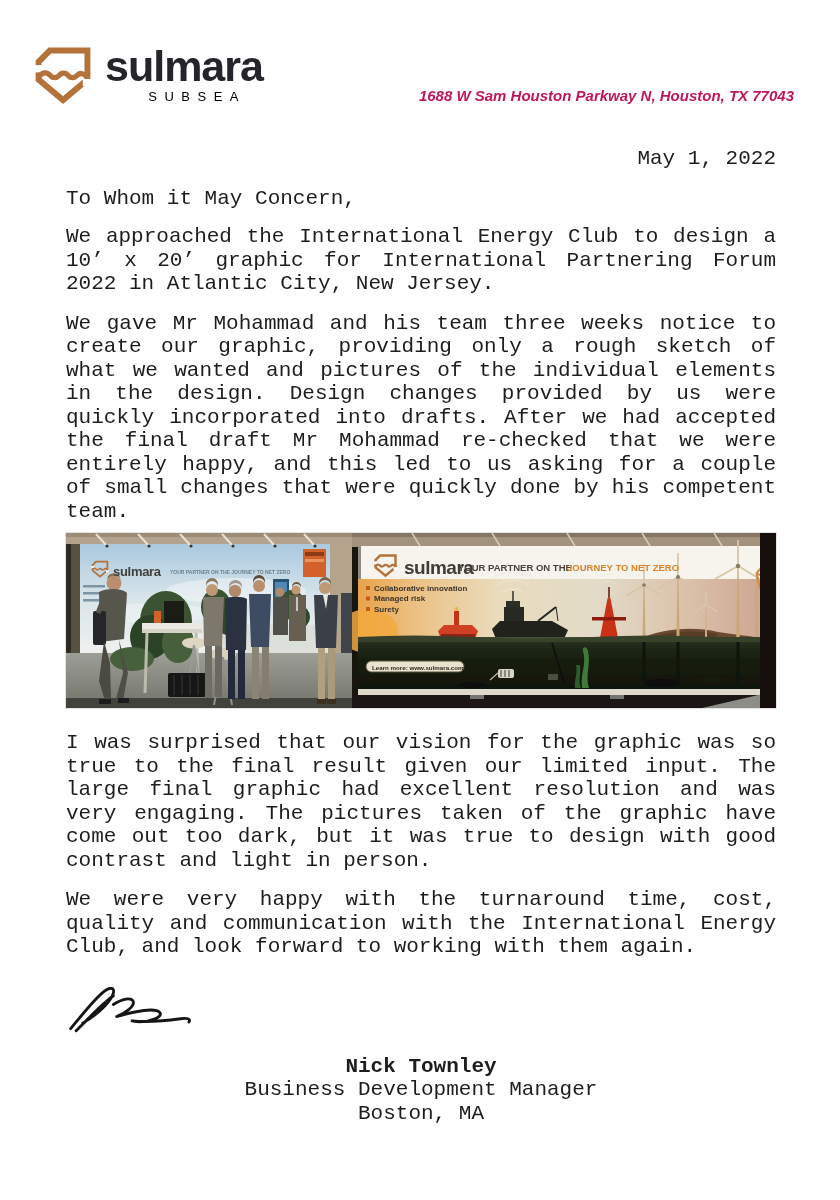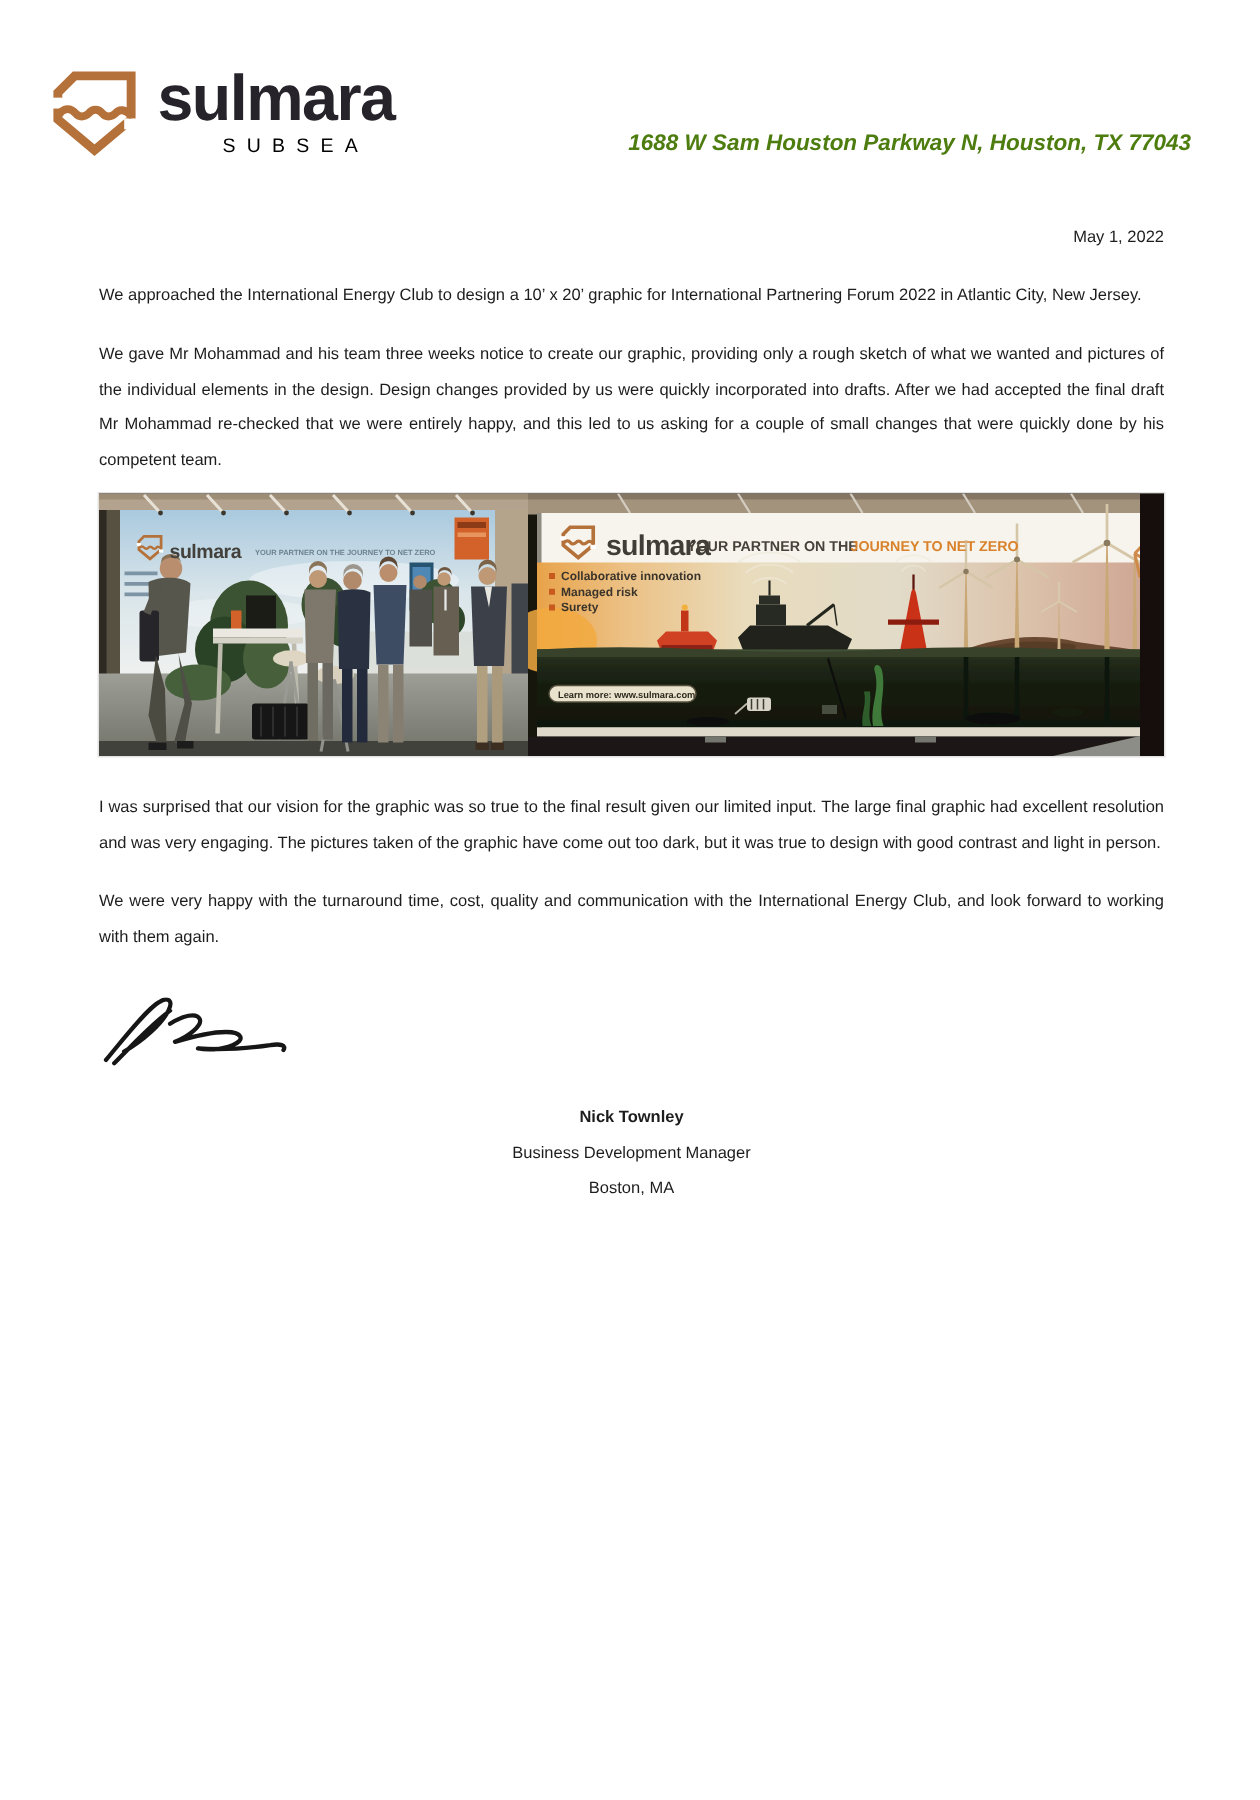--- a/index.html
+++ b/index.html
@@ -6,24 +6,24 @@
   .page {
     position:relative; width:816px; height:1200px; background:#ffffff;
     font-family:"Liberation Sans", sans-serif; color:#1d1d1d; overflow:hidden;
   }
   
   .logo-row { position:absolute; left:30px; top:42px; display:flex; align-items:flex-start; }
   .logo-shield { width:66px; height:66px; }
   .brand-col { margin-left:9px; margin-top:6px; width:142px; }
   .brand-word { font-size:43px; font-weight:bold; letter-spacing:-1px; color:#27232a; line-height:0.86; }
   .brand-sub { font-size:13px; font-weight:500; letter-spacing:7.5px; color:#000000; text-align:right; margin-top:4px; padding-right:1px; }
-  .address { position:absolute; top:87px; right:22px; font-size:15px; font-style:italic; font-weight:bold; color:#4d7c0f; }
+  .address { position:absolute; top:87px; right:22px; font-size:15px; font-style:italic; font-weight:bold; color:#be185d; }
   
   .letter { position:absolute; left:66px; top:147px; width:710px; }
-  .letter p { margin:0; font-size:11px; line-height:23.5px; text-align:justify; }
+  .letter p { margin:0; font-size:21px; line-height:23.5px; text-align:justify;font-family:Liberation Mono, monospace; }
   .date-line { text-align:right !important; }
   .greeting { margin-top:16px !important; text-align:left !important; }
   .p1 { margin-top:15px !important; }
   .p2 { margin-top:16px !important; }
   .p3 { margin-top:23px !important; }
   .p4 { margin-top:16px !important; }
   
   .photo { margin-top:10px; width:710px; height:175px; display:flex; background:#111;
            box-shadow:0 0 0 1px #e3e3e3; }
   .photo svg { display:block; }
@@ -56,20 +56,21 @@
     </svg>
     <div class="brand-col">
       <div class="brand-word">sulmara</div>
       <div class="brand-sub">SUBSEA</div>
     </div>
   </div>
   <div class="address">1688 W Sam Houston Parkway N, Houston, TX 77043</div>
 
   <div class="letter">
     <p class="date-line">May 1, 2022</p>
+    <p class="greeting">To Whom it May Concern,</p>
     <p class="p1">We approached the International Energy Club to design a 10’ x 20’ graphic for International Partnering Forum 2022 in Atlantic City, New Jersey.</p>
     <p class="p2">We gave Mr Mohammad and his team three weeks notice to create our graphic, providing only a rough sketch of what we wanted and pictures of the individual elements in the design. Design changes provided by us were quickly incorporated into drafts. After we had accepted the final draft Mr Mohammad re-checked that we were entirely happy, and this led to us asking for a couple of small changes that were quickly done by his competent team.</p>
 
     
     <div class="photo">
 
       <svg width="286" height="175" viewBox="0 0 286 175">
         <defs>
           <linearGradient id="skyL" x1="0" y1="0" x2="0" y2="1">
             <stop offset="0" stop-color="#a9c9de"></stop>

